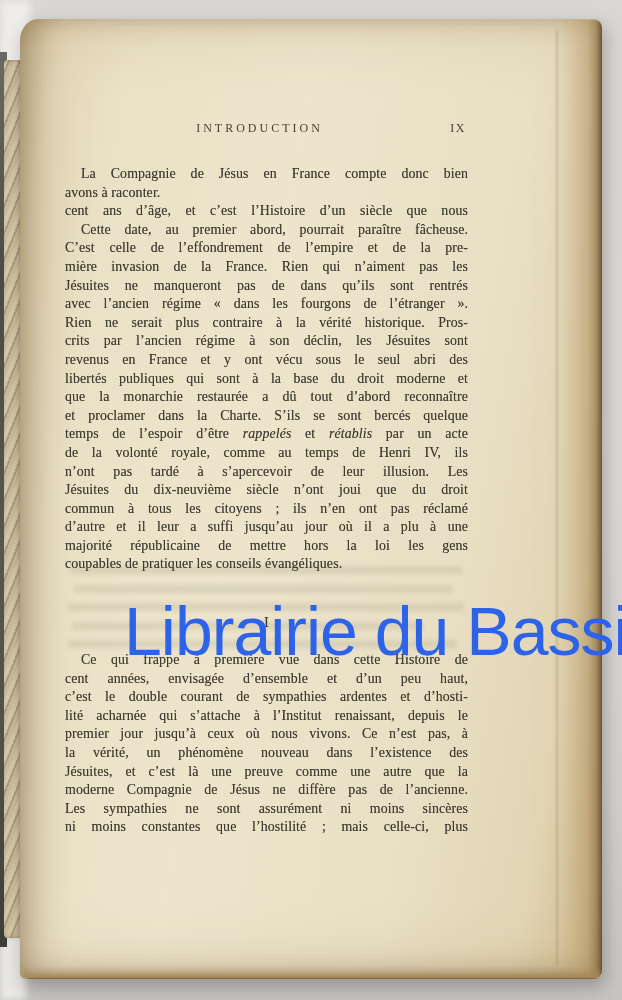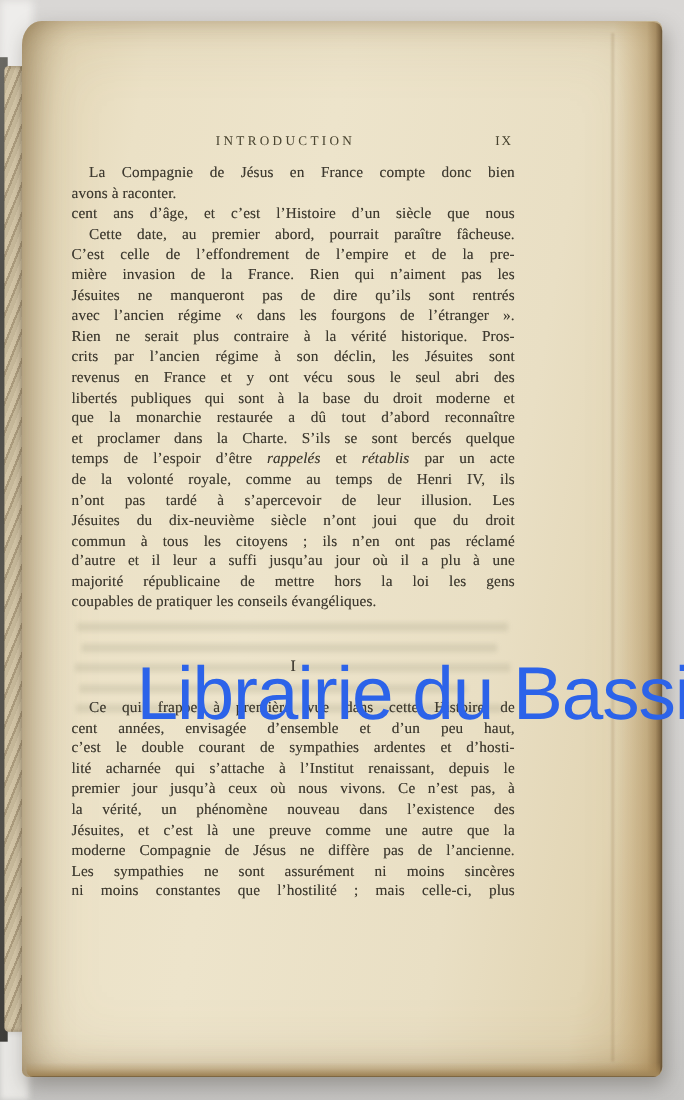--- a/index.html
+++ b/index.html
@@ -44,21 +44,21 @@
     border-radius:0 0 6px 6px;
     background:linear-gradient(180deg,rgba(180,150,100,0) 0%,rgba(170,140,90,.35) 45%,#a18659 90%,#6f5a3a 100%);
   }
   .ghost{position:absolute;background:rgba(122,118,92,.15);filter:blur(2px);border-radius:2px;}
 
   .textcol{position:absolute;left:65px;top:121px;width:403px;color:#3e3a30;}
   .pagehead{position:relative;height:14px;font-size:12px;color:#48432f;}
   .pagehead .title{position:absolute;left:0;right:14px;text-align:center;letter-spacing:3px;}
   .pagehead .folio{position:absolute;right:2px;top:0;letter-spacing:1.5px;}
   .para{margin:0;}
-  .para1{margin-top:14px;}
+  .para1{margin-top:30px;}
   .bl{
     font-size:13.9px;line-height:18.6px;height:18.6px;overflow:hidden;
     text-align:justify;text-align-last:justify;letter-spacing:.1px;
     text-shadow:0 0 .5px rgba(62,58,48,.55);
   }
   .bl.end{text-align-last:left;}
   .bl.ind{text-indent:16px;}
   .bl em{font-style:italic;}
   .numeral{margin-top:40px;height:18px;text-align:center;font-size:14.5px;color:#46412f;
     text-shadow:0 0 .5px rgba(62,58,48,.5);}
@@ -98,21 +98,21 @@
     <div class="para para1">
       <div class="bl ind">La Compagnie de Jésus en France compte donc bien</div>
       <div class="bl end">avons à raconter.</div>
       <div class="bl">cent ans d’âge, et c’est l’Histoire d’un siècle que nous</div>
     </div>
 
     <div class="para">
       <div class="bl ind">Cette date, au premier abord, pourrait paraître fâcheuse.</div>
       <div class="bl">C’est celle de l’effondrement de l’empire et de la pre-</div>
       <div class="bl">mière invasion de la France. Rien qui n’aiment pas les</div>
-      <div class="bl">Jésuites ne manqueront pas de dire qu’ils sont rentrés</div>
+      <div class="bl">Jésuites ne manqueront pas de dans qu’ils sont rentrés</div>
       <div class="bl">avec l’ancien régime « dans les fourgons de l’étranger ».</div>
       <div class="bl">Rien ne serait plus contraire à la vérité historique. Pros-</div>
       <div class="bl">crits par l’ancien régime à son déclin, les Jésuites sont</div>
       <div class="bl">revenus en France et y ont vécu sous le seul abri des</div>
       <div class="bl">libertés publiques qui sont à la base du droit moderne et</div>
       <div class="bl">que la monarchie restaurée a dû tout d’abord reconnaître</div>
       <div class="bl">et proclamer dans la Charte. S’ils se sont bercés quelque</div>
       <div class="bl"><span>temps de l’espoir d’être </span><em>rappelés</em><span> et </span><em>rétablis</em><span> par un acte</span></div>
       <div class="bl">de la volonté royale, comme au temps de Henri IV, ils</div>
       <div class="bl">n’ont pas tardé à s’apercevoir de leur illusion. Les</div>

